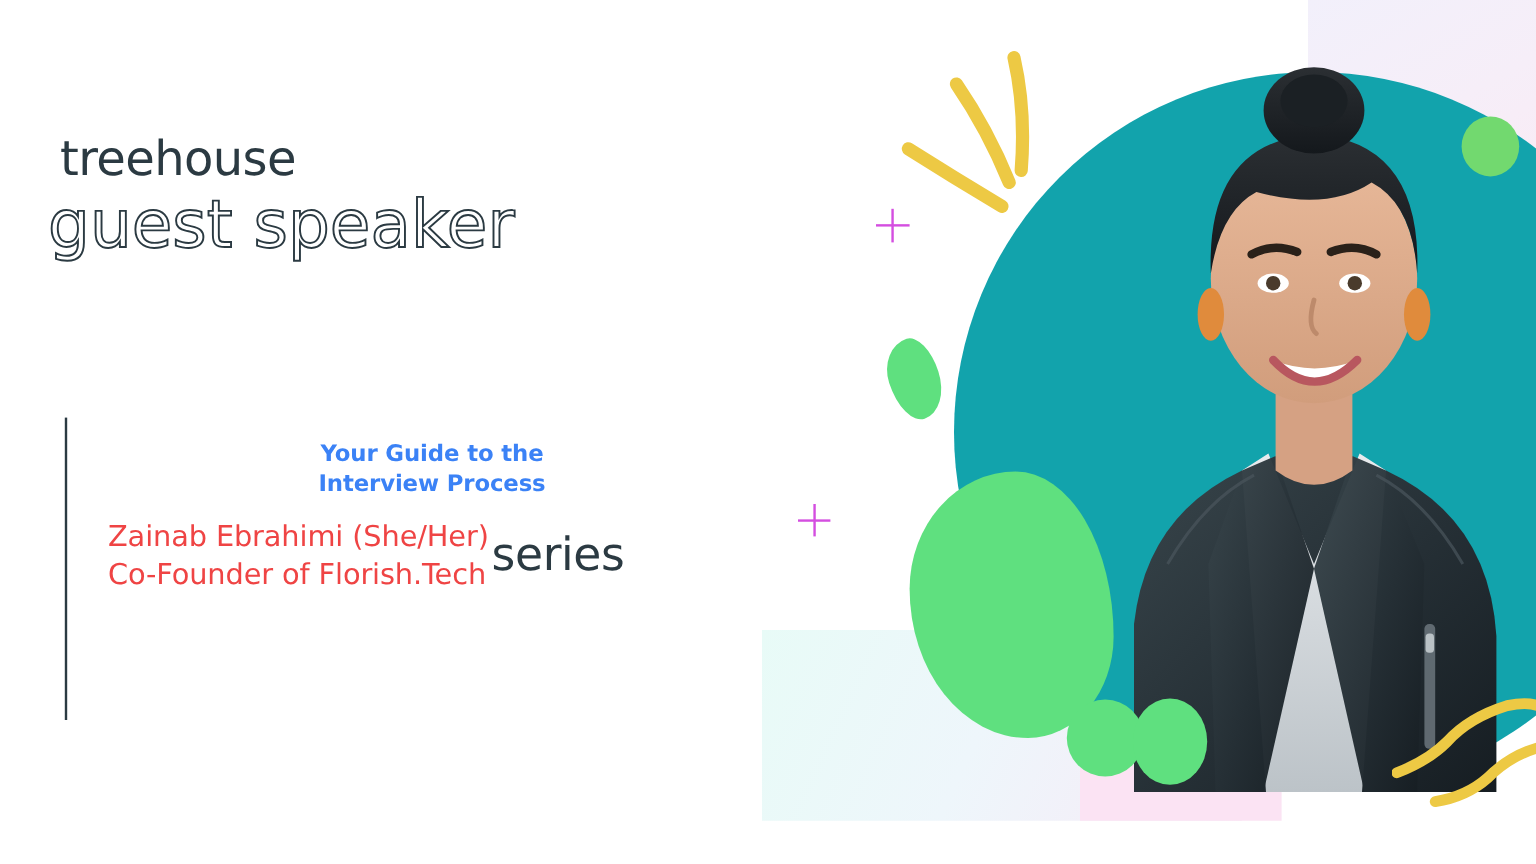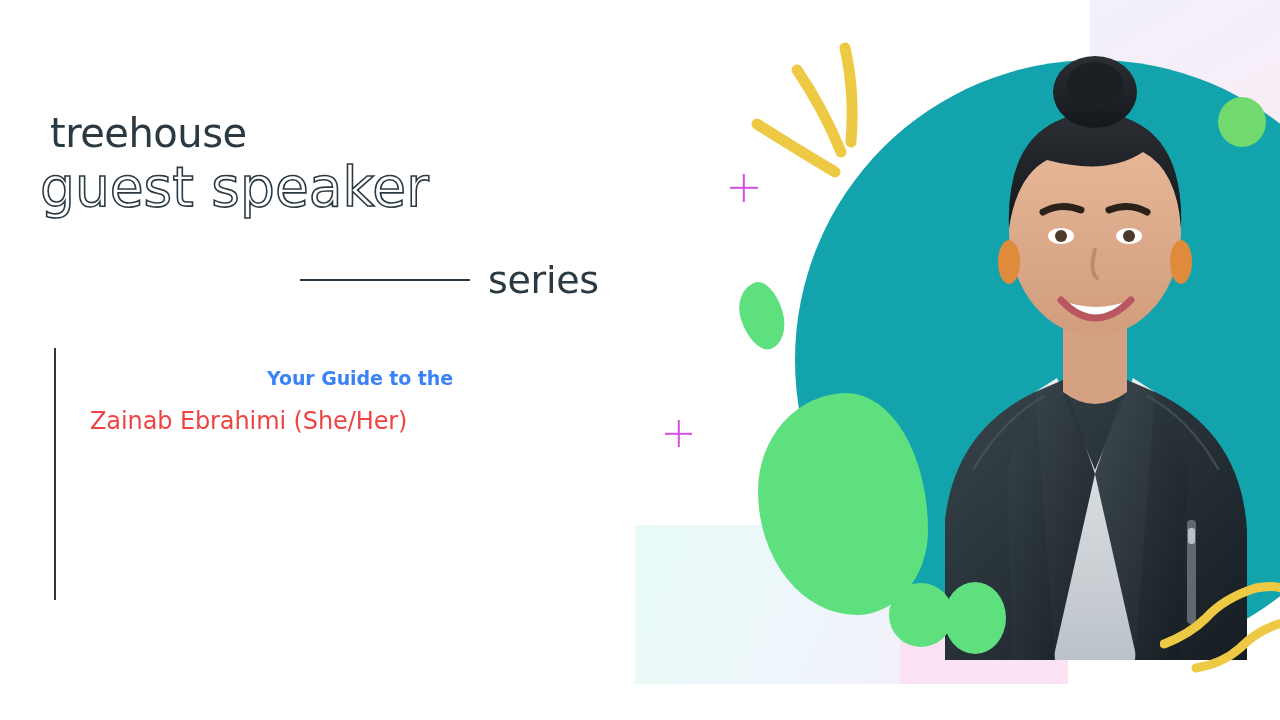--- a/index.html
+++ b/index.html
@@ -120,21 +120,21 @@
     font-size:55px; font-weight:400; letter-spacing:0px;
     line-height:1.0;
     color:transparent;
     -webkit-text-stroke:1.6px #2b3a42;
     font-family:"DejaVu Sans", sans-serif;
     white-space:nowrap;
   }
   .series-row {
     position:absolute; left:300px; top:252px;
     width:330px; height:56px;
-    display:flex; align-items:center; gap:18px;
+    display:flex; align-items:center; gap:18px;flex-direction:column;
   }
   .series-rule {
     flex:0 0 170px; height:2px; background:#2b3a42;
   }
   .series-label {
     font-size:38px; font-weight:400; color:#2b3a42;
     font-family:"DejaVu Sans", sans-serif; letter-spacing:-0.3px;
   }
 
   .vrule {
@@ -276,17 +276,19 @@
 
     <div class="series-row">
       <div class="series-rule"></div>
       <div class="series-label">series</div>
     </div>
 
     <div class="vrule"></div>
 
     <div class="info-block">
       <div class="talk-title">Your Guide to the</div>
+      <div class="talk-title">Interview Process</div>
       <div class="speaker-name">Zainab Ebrahimi (She/Her)</div>
+      <div class="speaker-role">Co-Founder of Florish.Tech</div>
     </div>
 
   </div>
 </div>
 
 </body></html>

